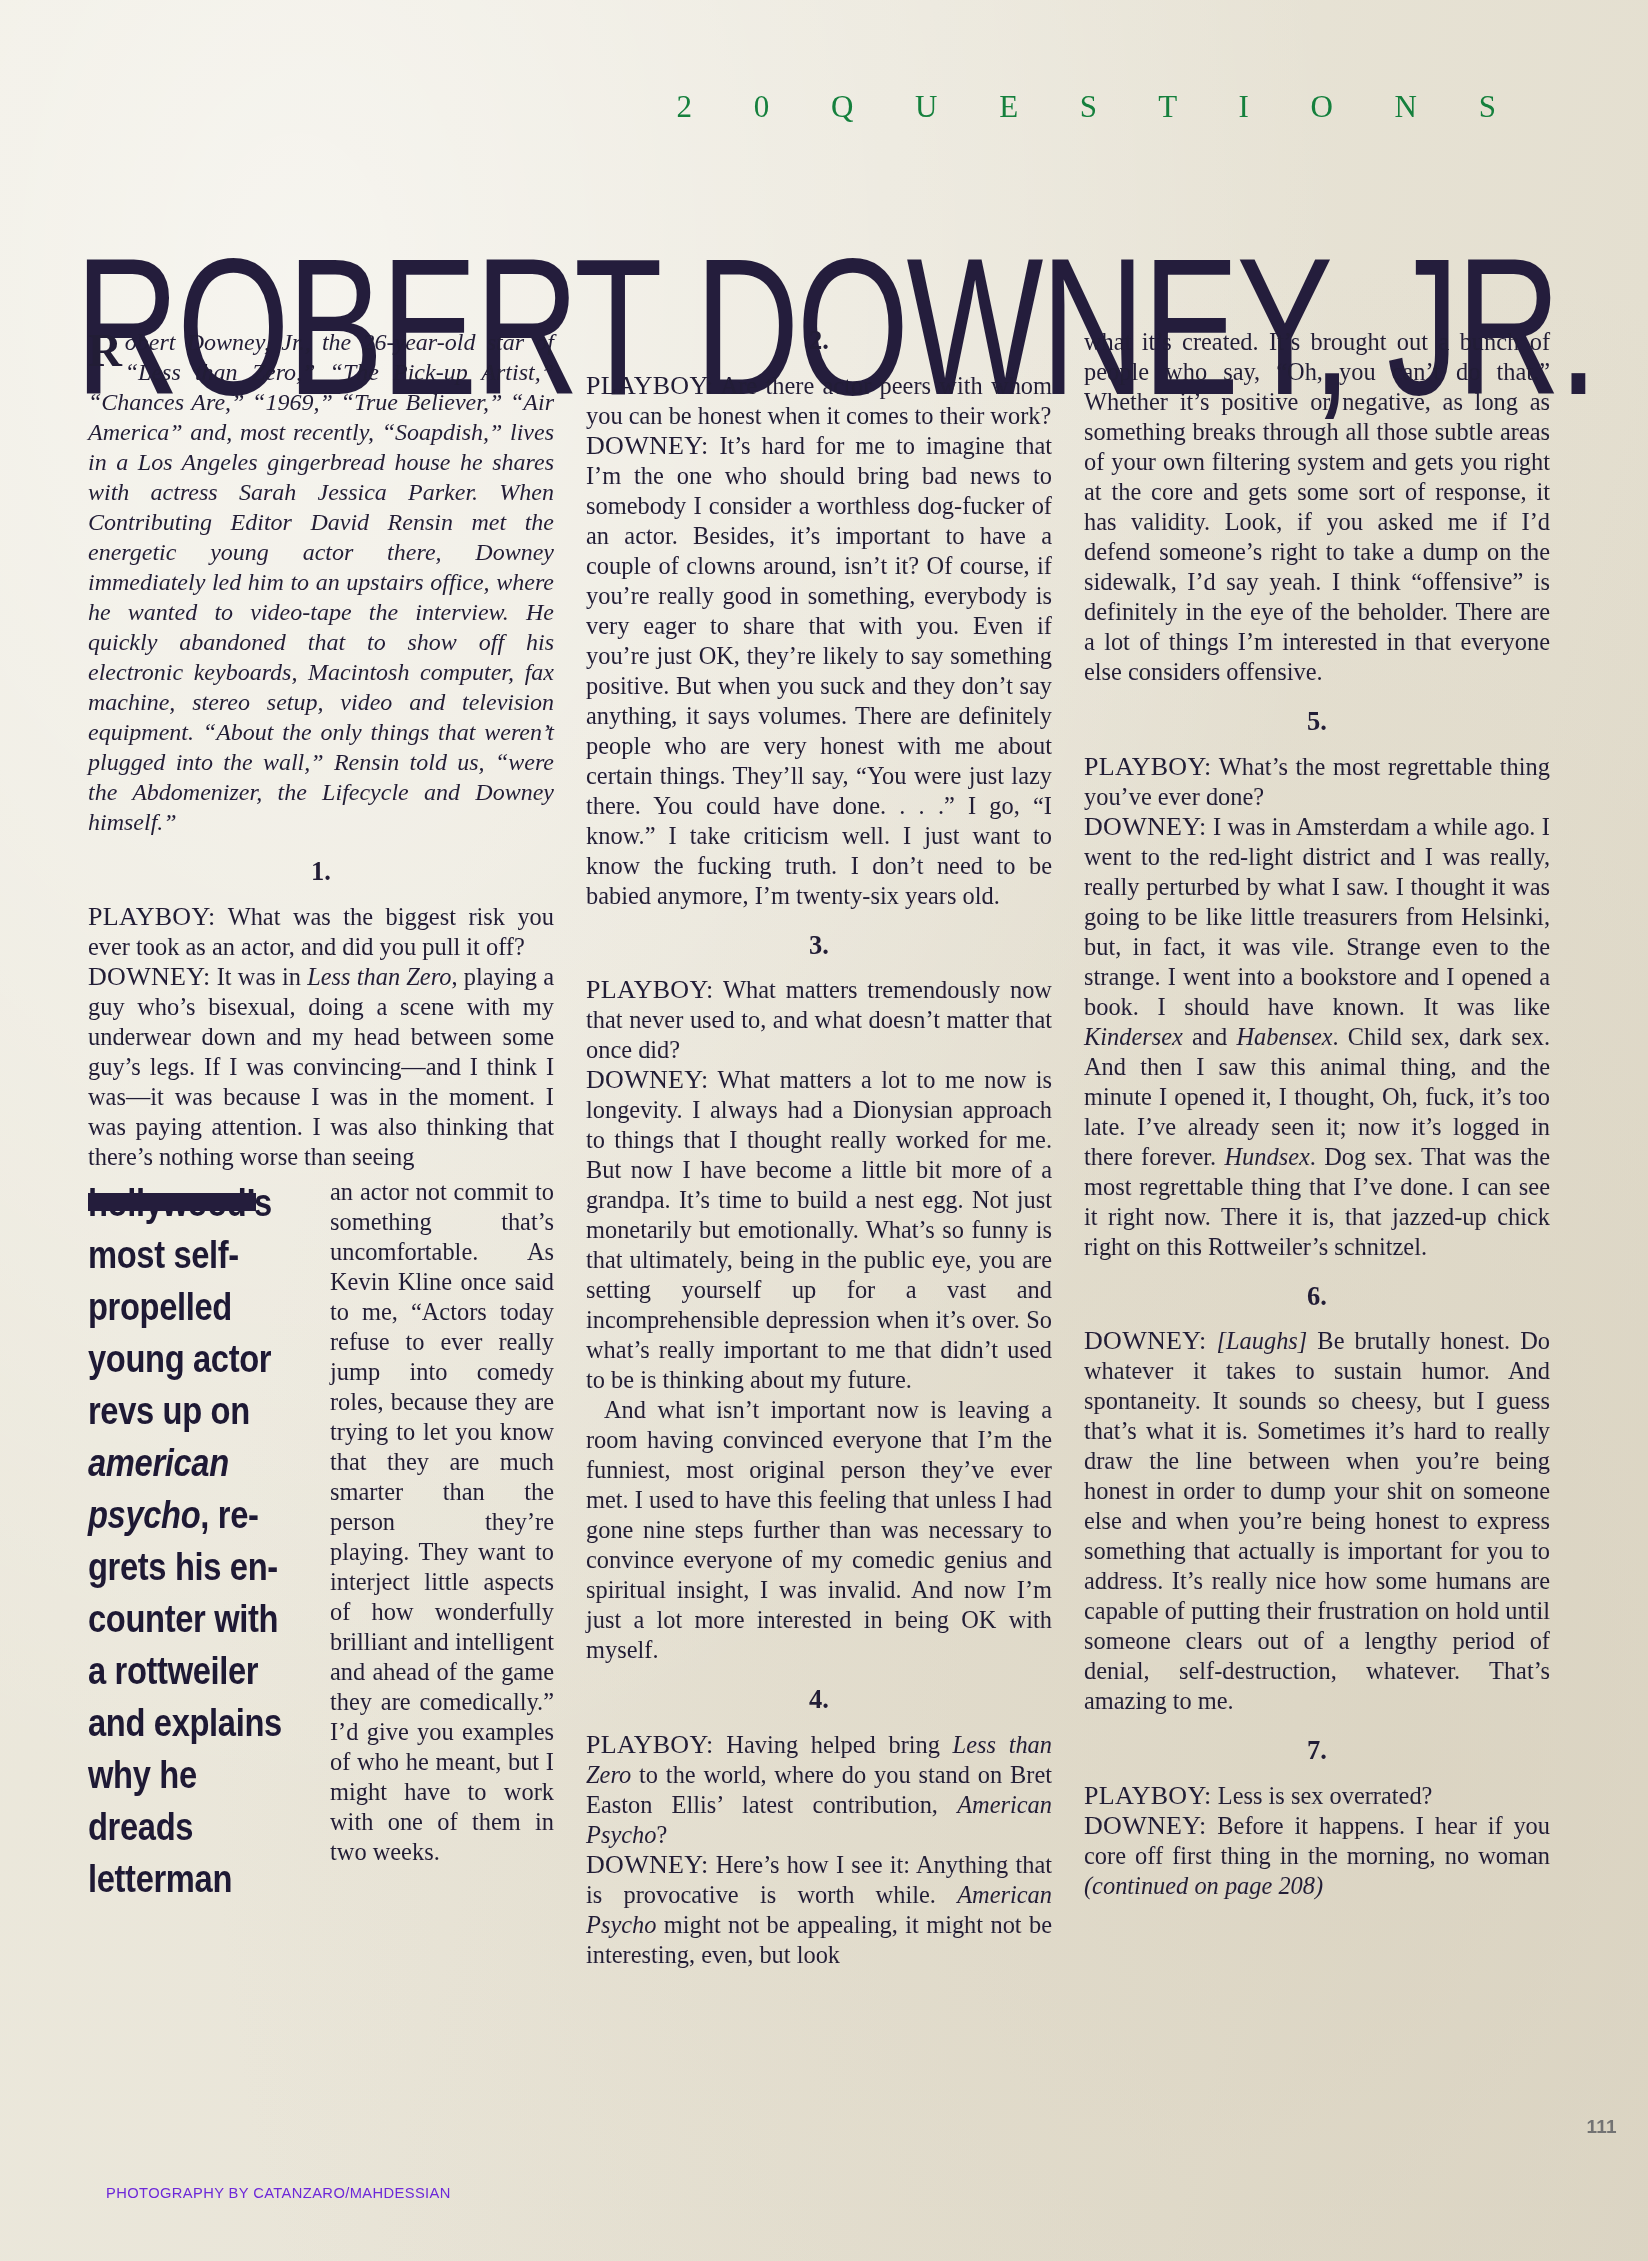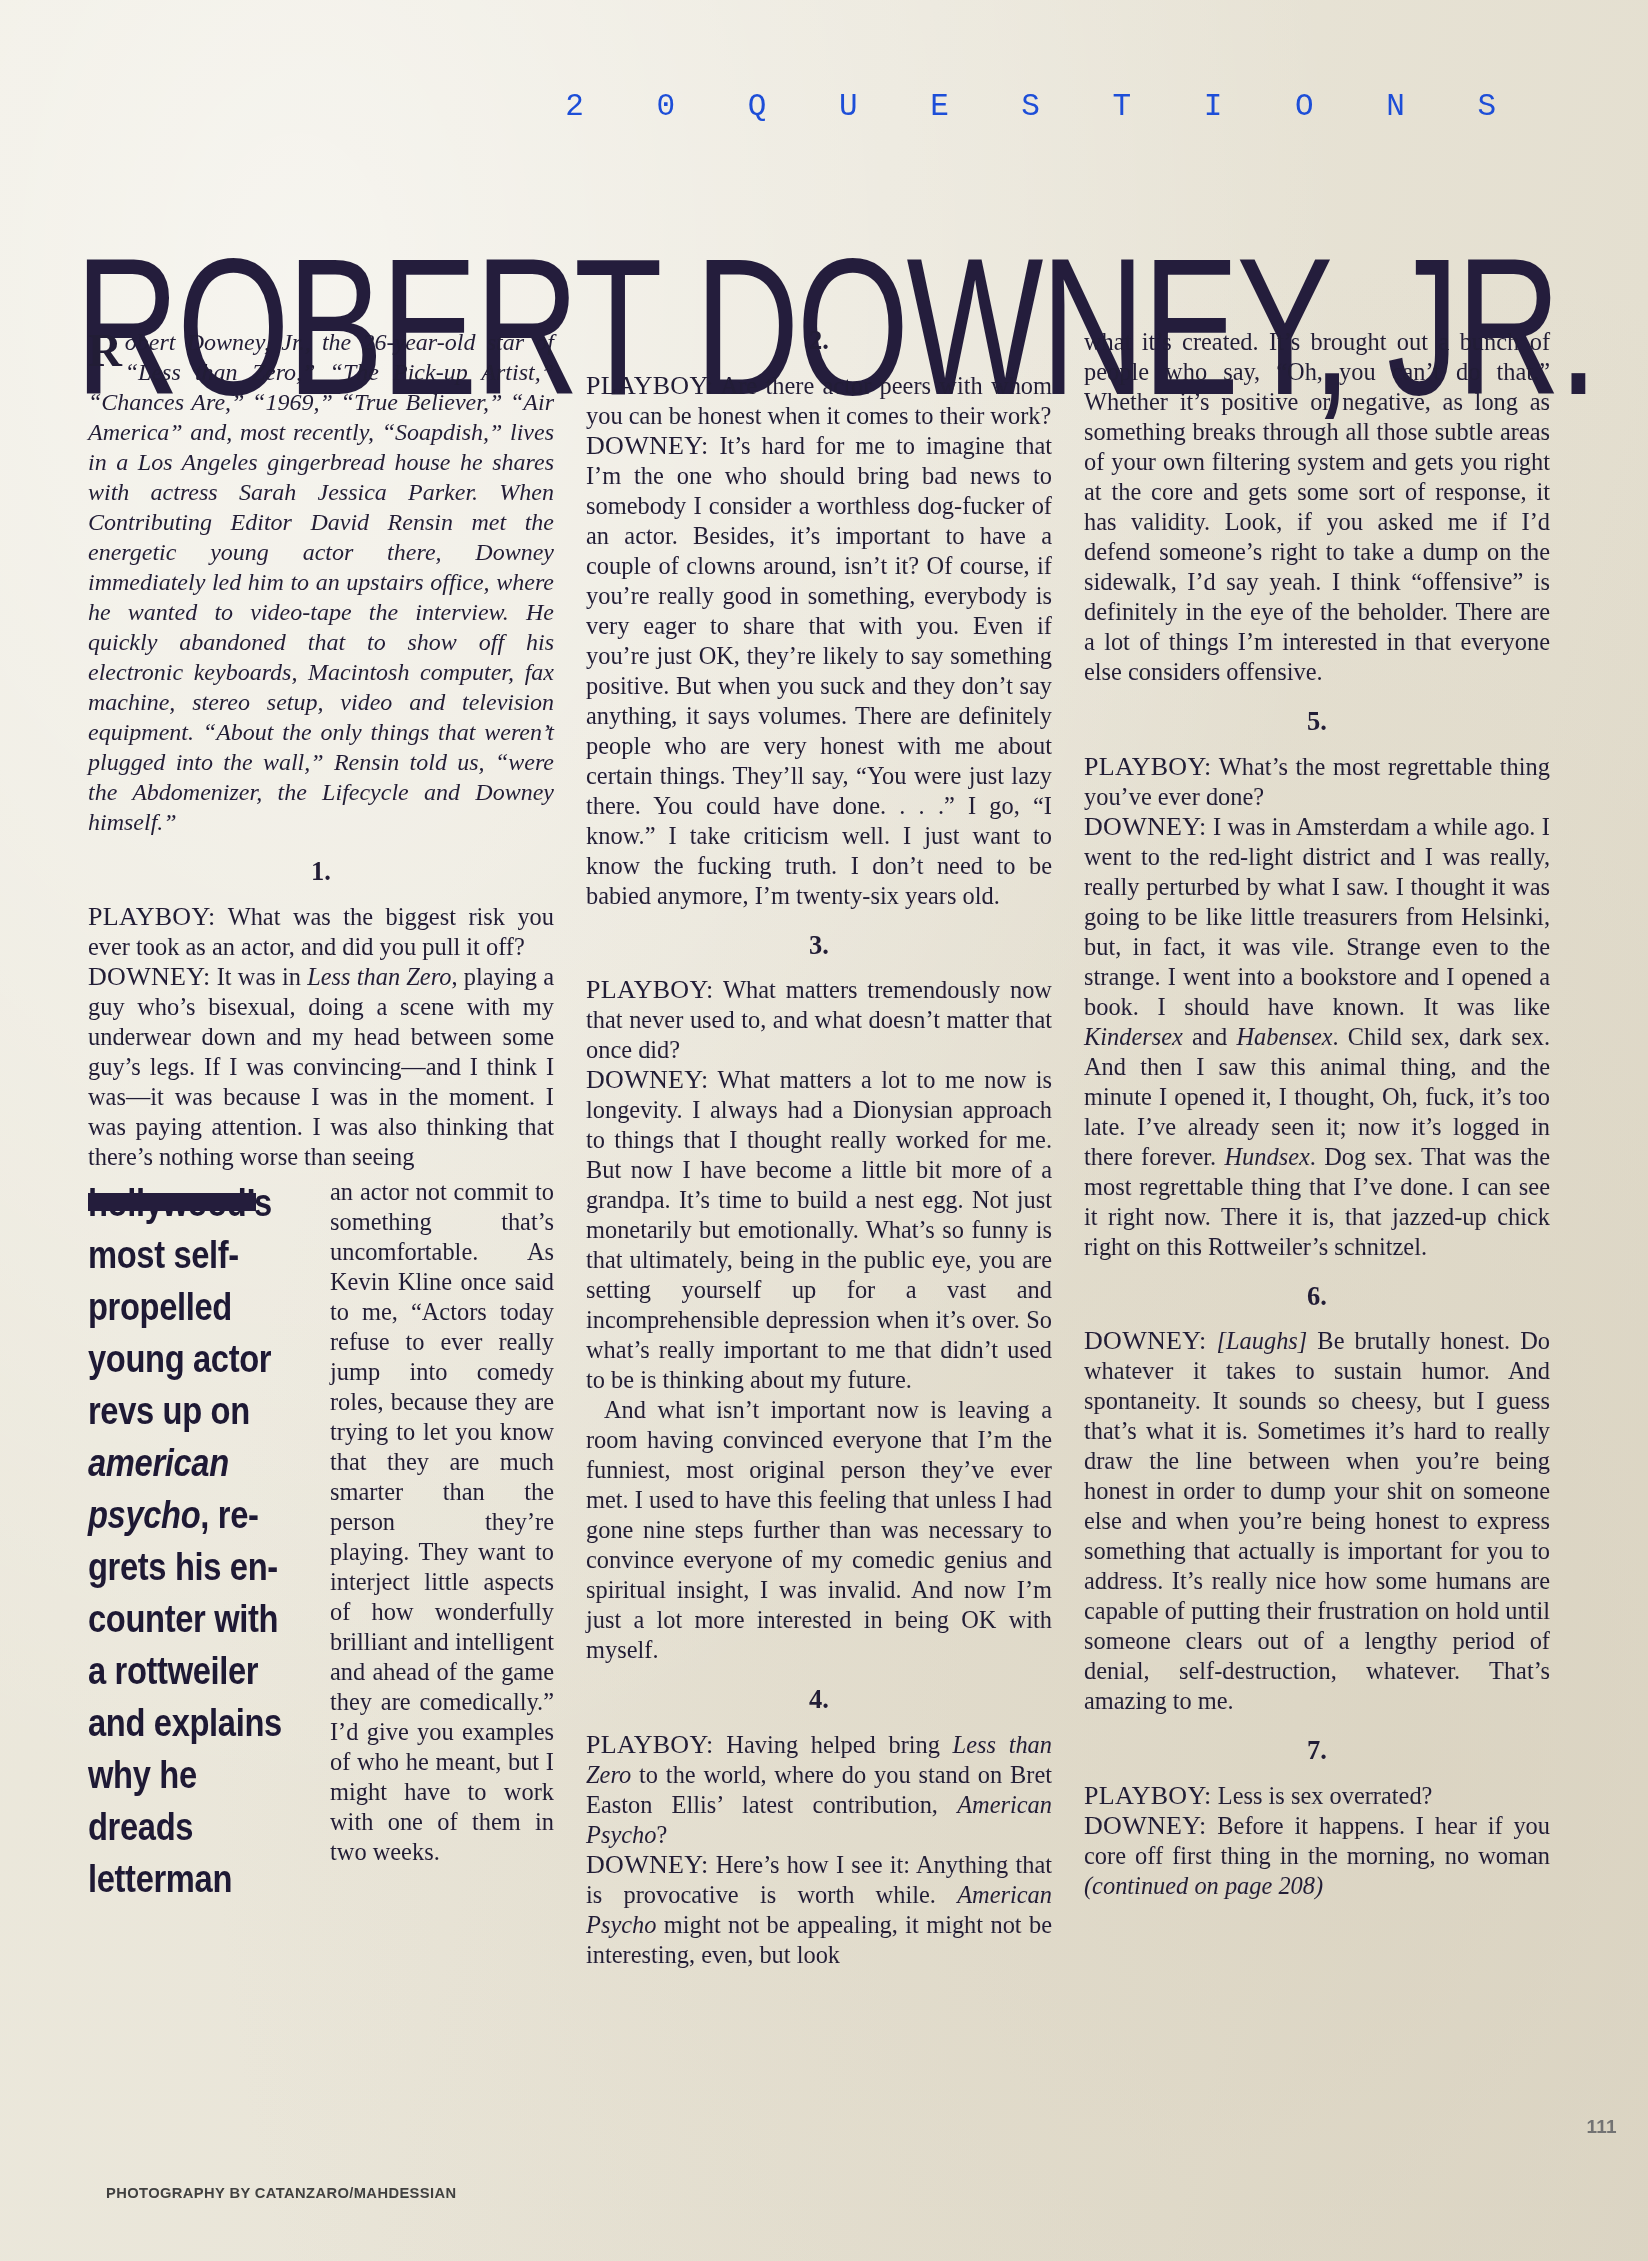--- a/index.html
+++ b/index.html
@@ -25,25 +25,25 @@
   .page {
     position: absolute;
     left: 0; top: 0; right: 0; bottom: 0;
   }
 
   
   .kicker {
     position: absolute;
     left: 84px; top: 89px; width: 1439px;
     text-align: right;
-    font-family: Liberation Mono, monospace;
+    font-family: Liberation Serif, serif;
     font-size: 31px;
     font-weight: 400;
     letter-spacing: 27px;
-    color: #1d4ed8;
+    color: #15803d;
     white-space: nowrap;
   }
   .display-title {
     position: absolute;
     left: 75px; top: 147px; width: 1474px;
     font-family: "Liberation Sans", sans-serif;
     font-weight: 300;
     font-size: 145px;
     line-height: 0.86;
     letter-spacing: -2.8px;
@@ -143,24 +143,24 @@
     width: 168px;
     height: 18px;
     background: #241d3c;
   }
 
   
   .photo-credit {
     position: absolute;
     left: 106px; bottom: 60px;
     font-family: "Liberation Sans", sans-serif;
-    font-weight: bold;
+    font-weight: normal;
     font-size: 14.7px;
     letter-spacing: 0.4px;
-    color: #404040;
+    color: #6d28d9;
   }
   .folio {
     position: absolute;
     right: 31px; bottom: 123px;
     font-family: "Liberation Sans", sans-serif;
     font-weight: bold;
     font-size: 19px;
     color: #737373;
     letter-spacing: 0.3px;
   }

